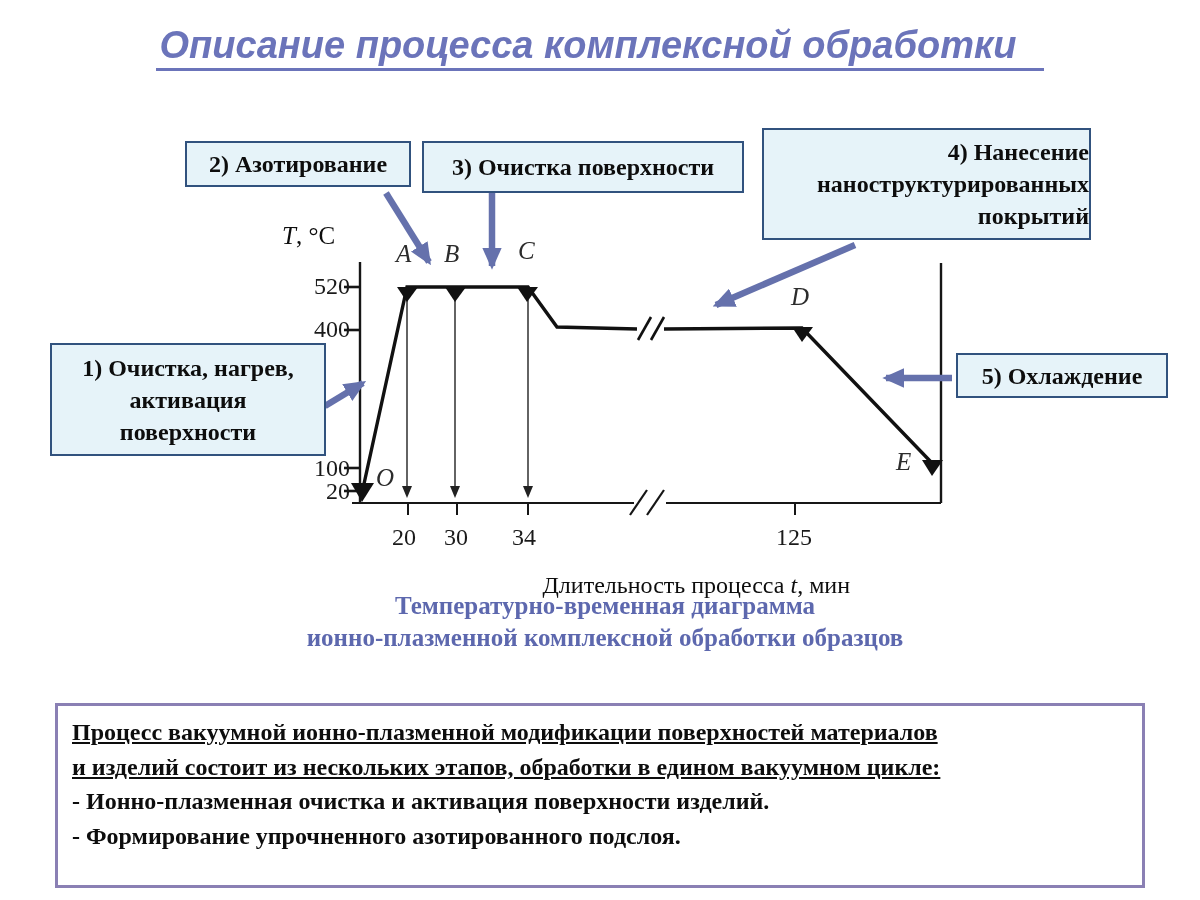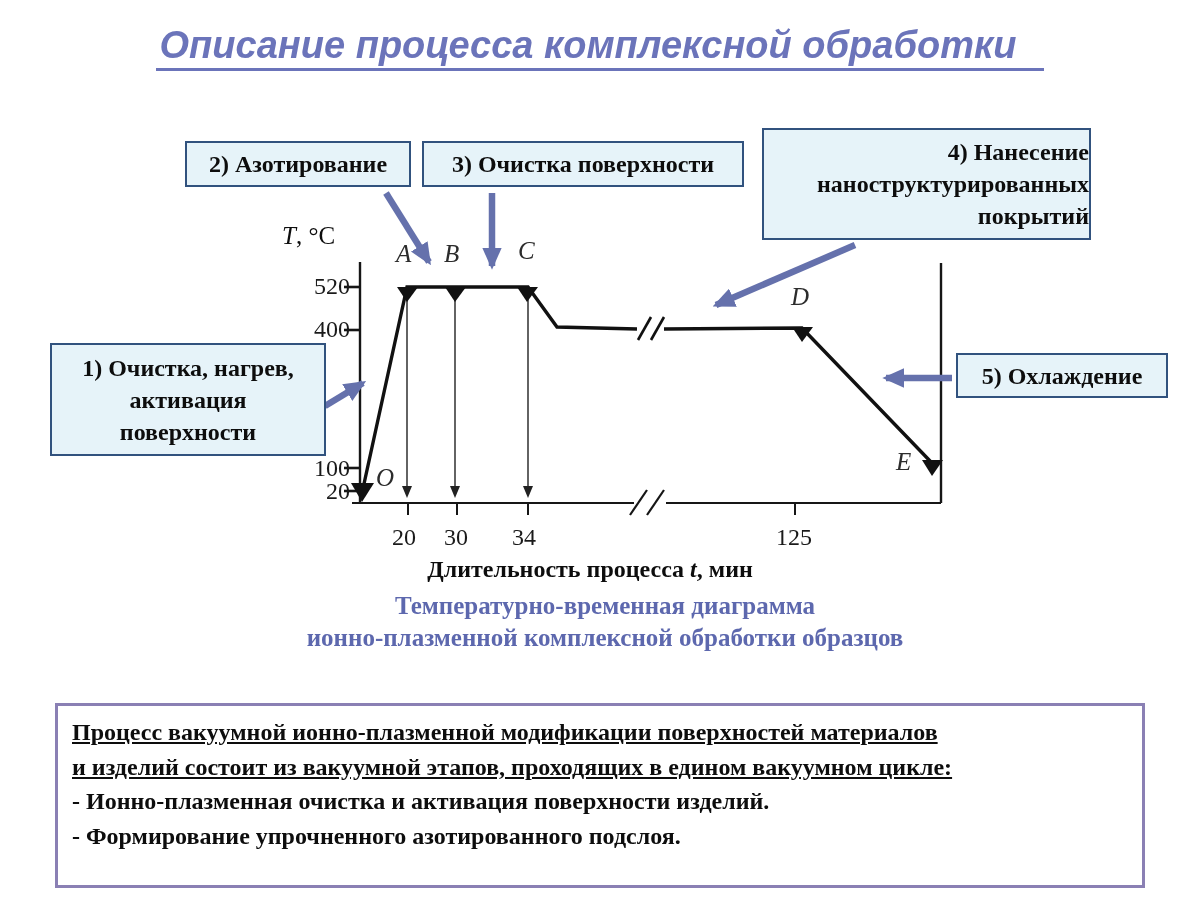--- a/index.html
+++ b/index.html
@@ -19,22 +19,22 @@
     position:absolute;background:#E6F3F9;border:2px solid #31527E;box-sizing:border-box;
     font-weight:bold;font-size:24px;line-height:32px;text-align:center;
     display:flex;flex-direction:column;justify-content:center;z-index:3;
   }
   .ticklab{position:absolute;font-size:24px;color:#1a1a1a;z-index:2;}
   .yt{width:62px;text-align:right;}
   .xt{width:70px;text-align:center;}
   .ptlab{position:absolute;font-size:25px;font-style:italic;color:#2c2c2c;z-index:2;}
   .ytitle{position:absolute;left:282px;top:222px;font-size:25px;z-index:2;}
   .ytitle i{font-style:italic;}
-  .xaxlab{position:absolute;left:330px;top:556px;width:520px;text-align:center;
-    font-weight:bold;font-size:24px;z-index:2;}
+  .xaxlab{position:absolute;left:330px;top:572px;width:520px;text-align:right;
+    font-weight:normal;font-size:24px;z-index:2;}
   .xaxlab i{font-style:italic;}
   .caption{position:absolute;left:100px;width:1010px;text-align:center;
     font-weight:bold;font-size:25px;color:#5D68AE;z-index:2;}
   .infobox{
     position:absolute;left:55px;top:703px;width:1090px;height:185px;box-sizing:border-box;
     border:3px solid #8A80B4;padding:9px 14px;font-weight:bold;font-size:24px;
     line-height:34.5px;z-index:2;background:#fff;
   }
   .infobox .u{text-decoration:underline;}
 </style>
@@ -135,35 +135,35 @@
 <div class="callout" style="left:50px;top:343px;width:276px;height:113px;">
   <div>1) Очистка, нагрев,</div>
   <div>активация</div>
   <div>поверхности</div>
 </div>
 
 <div class="callout" style="left:185px;top:141px;width:226px;height:46px;">
   <div>2) Азотирование</div>
 </div>
 
-<div class="callout" style="left:422px;top:141px;width:322px;height:46px;">
+<div class="callout" style="left:422px;top:141px;width:322px;height:52px;">
   <div>3) Очистка поверхности</div>
 </div>
 
 <div class="callout" style="left:762px;top:128px;width:329px;height:112px;text-align:right;">
   <div>4) Нанесение</div>
   <div>наноструктурированных</div>
   <div>покрытий</div>
 </div>
 
 <div class="callout" style="left:956px;top:353px;width:212px;height:45px;">
   <div>5) Охлаждение</div>
 </div>
 
 <div class="caption" style="top:592px;text-align:center;">Температурно-временная диаграмма</div>
 <div class="caption" style="top:624px;">ионно-плазменной комплексной обработки образцов</div>
 
 <div class="infobox">
   <div class="u">Процесс вакуумной ионно-плазменной модификации поверхностей материалов</div>
-  <div class="u">и изделий состоит из вакуумной этапов, проходящих в едином вакуумном цикле:</div>
+  <div class="u">и изделий состоит из нескольких этапов, обработки в едином вакуумном цикле:</div>
   <div>- Ионно-плазменная очистка и активация поверхности изделий.</div>
   <div>- Формирование упрочненного азотированного подслоя.</div>
 </div>
 
 </body></html>

